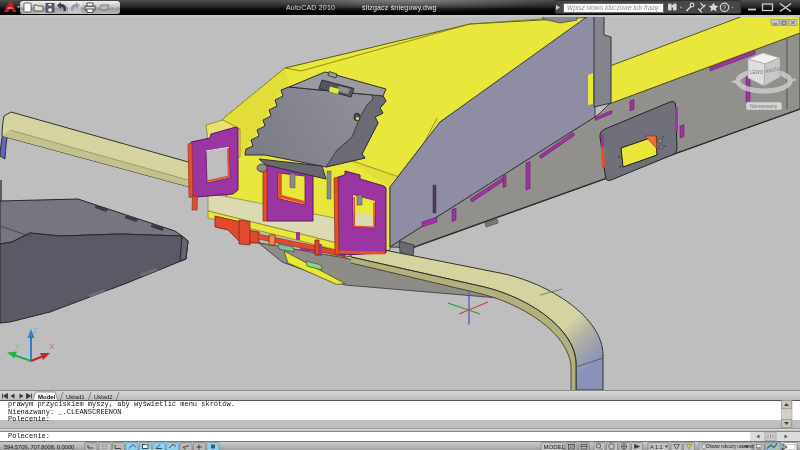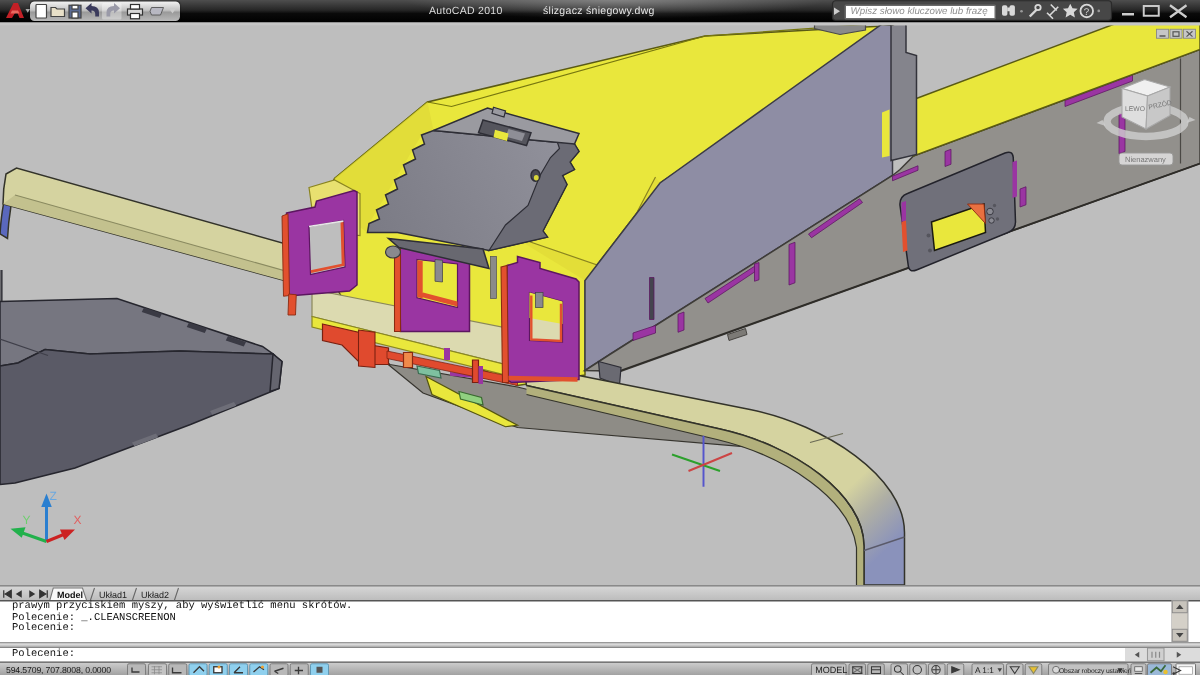--- a/index.html
+++ b/index.html
@@ -5,21 +5,21 @@
 body{width:800px;height:450px;overflow:hidden;position:relative;font-family:"Liberation Sans",sans-serif;background:#bebebe;}
 #titlebar{position:absolute;left:0;top:0;width:800px;height:15px;background:linear-gradient(#4e4e4e,#262626 45%,#0a0a0a 60%,#000 100%);}
 #gloss{position:absolute;left:230px;top:0;width:360px;height:15px;background:radial-gradient(ellipse 200px 18px at 50% 0%,rgba(255,255,255,0.30),rgba(255,255,255,0) 70%);}
 #qat{position:absolute;left:20px;top:1px;width:100px;height:13px;border-radius:3px;background:linear-gradient(#f2f2f2,#c2c2c2 45%,#9a9a9a 55%,#b8b8b8);box-shadow:0 0 1px #000;}
 #ttext{position:absolute;left:286px;top:3.5px;font-size:7px;color:#dcdcdc;letter-spacing:0.2px;}
 #ttext2{position:absolute;left:362px;top:3.5px;font-size:7px;color:#e8e8e8;letter-spacing:0.2px;}
 #search{position:absolute;left:563px;top:3px;width:99px;height:8px;background:#fff;border:1px solid #6a6a6a;border-radius:1px;}
 #search span{position:absolute;left:3px;top:0px;font-size:6.5px;font-style:italic;color:#909090;white-space:nowrap;}
 #canvas{position:absolute;left:0;top:17px;width:800px;height:373px;background:#bebebe;}
 #tabsrow{position:absolute;left:0;top:390px;width:800px;height:10px;background:linear-gradient(#d6d6d6,#bdbdbd);border-top:1px solid #8a8a8a;box-sizing:border-box;}
-#cmdhist{position:absolute;left:0;top:400px;width:800px;height:40px;background:#fff;border-top:1px solid #555;box-sizing:border-box;font-family:"Liberation Mono",monospace;font-size:7px;color:#111;}
+#cmdhist{position:absolute;left:0;top:400px;width:800px;height:20px;background:#fff;border-top:1px solid #555;box-sizing:border-box;font-family:"Liberation Mono",monospace;font-size:7px;color:#111;}
 #cmdhist div{height:7.5px;line-height:7.5px;padding-left:8px;white-space:pre;}
 #splitter{position:absolute;left:0;top:428px;width:800px;height:4px;background:linear-gradient(#e8e8e8,#b8b8b8);border-top:1px solid #999;border-bottom:1px solid #888;box-sizing:border-box;}
 #cmdinput{position:absolute;left:0;top:432px;width:800px;height:9px;background:#fff;font-family:"Liberation Mono",monospace;font-size:7px;color:#111;}
 #statusbar{position:absolute;left:0;top:441px;width:800px;height:9px;background:linear-gradient(#cccccc,#a2a2a2);border-top:1px solid #777;box-sizing:border-box;}
 .abs{position:absolute;}
 </style></head>
 <body>
 <div id="titlebar">
     <div id="gloss"></div>
     <div id="qat"></div>
@@ -300,21 +300,21 @@
   <text x="38" y="7.5" font-size="6" font-weight="bold" fill="#111">Model</text>
   <path d="M60,10 L63,1" stroke="#666" stroke-width="0.7" fill="none"></path>
   <text x="66" y="7.5" font-size="6" fill="#222">Układ1</text>
   <path d="M88,10 L91,1" stroke="#666" stroke-width="0.7" fill="none"></path>
   <text x="94" y="7.5" font-size="6" fill="#222">Układ2</text>
   <path d="M116,10 L119,1" stroke="#666" stroke-width="0.7" fill="none"></path>
 </svg>
 </div>
 <div id="cmdhist">
 <div>prawym przyciskiem myszy, aby wyświetlić menu skrótów.</div>
-<div>Polecenie: _.CLEANSCREENON</div>
+<div>Nienazwany: _.CLEANSCREENON</div>
 <div>Polecenie:</div>
 </div>
 <svg class="abs" style="left:781px;top:400px" width="12" height="28" viewBox="0 0 12 28">
   <rect x="0" y="0" width="11" height="28" fill="#d4d0c8" stroke="#999" stroke-width="0.6"></rect>
   <rect x="0.5" y="0.5" width="10" height="8" fill="#c8c4bc" stroke="#888" stroke-width="0.6"></rect>
   <rect x="0.5" y="19.5" width="10" height="8" fill="#c8c4bc" stroke="#888" stroke-width="0.6"></rect>
   <path d="M5.5,3 l2.5,3 l-5,0 Z" fill="#444"></path>
   <path d="M5.5,25 l2.5,-3 l-5,0 Z" fill="#444"></path>
 </svg>
 <div id="splitter"></div>

